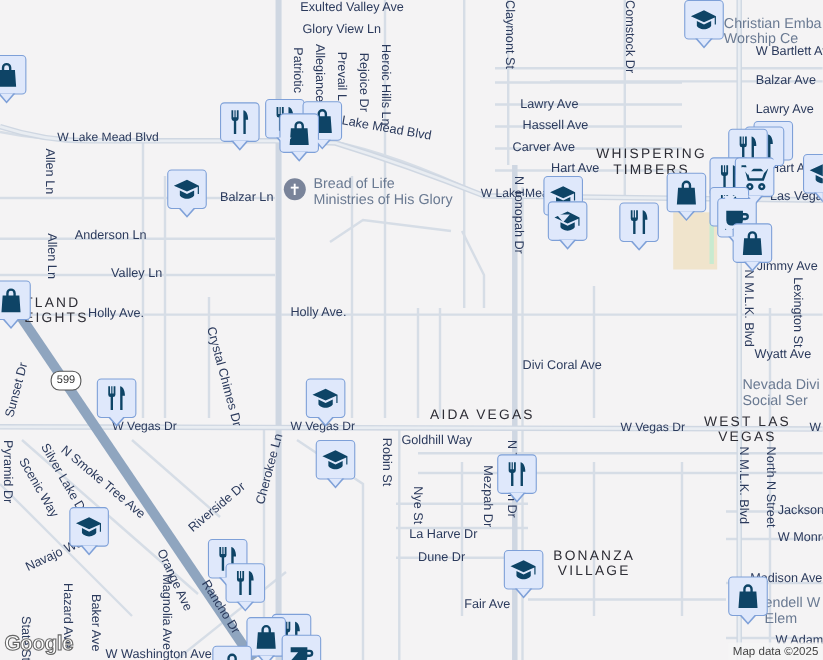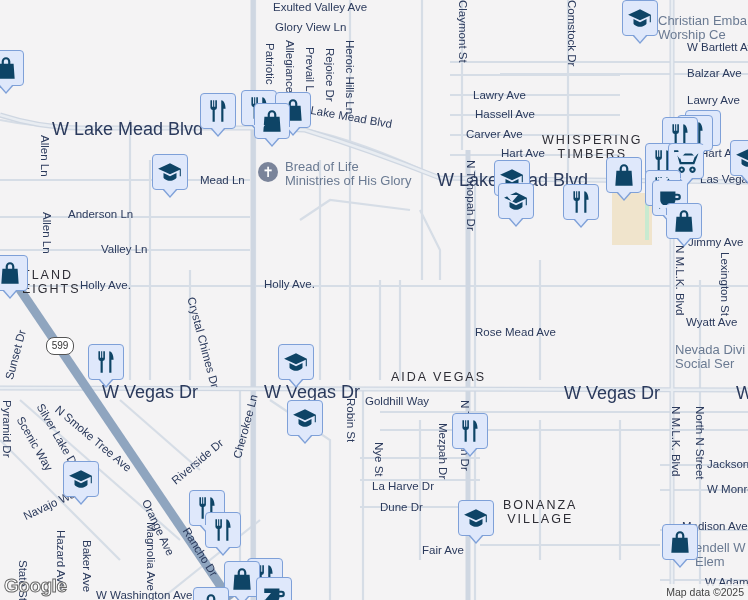--- a/index.html
+++ b/index.html
@@ -1,21 +1,21 @@
 <!DOCTYPE html>
 <html><head>
 <meta charset="utf-8">
 <style>
   html, body { margin:0; padding:0; }
   body { width:748px; height:600px; overflow:hidden; background:#f4f3f4; font-family:"Liberation Sans", sans-serif; }
   .map { position:relative; width:748px; height:600px; overflow:hidden; background:#f4f3f4; }
   svg.roads { position:absolute; left:0; top:0; }
   .lbl { position:absolute; color:#2b3a5c; font-size:11.5px; white-space:nowrap; font-family:"Liberation Sans", sans-serif; line-height:1; }
   .lbl.v { transform-origin:0 0; transform:rotate(90deg); }
-  .lbl.big { font-size:18px; }
+  .lbl.big { font-size:11px; }
   .hood { position:absolute; color:#2d2d35; font-size:12.5px; letter-spacing:2px; text-align:center; line-height:1.15; white-space:nowrap; font-family:"Liberation Sans", sans-serif; }
   .poi { position:absolute; color:#6a7a92; font-size:13px; line-height:1.1; white-space:nowrap; font-family:"Liberation Sans", sans-serif; }
   .pin { position:absolute; width:36px; height:36px; background:#dfe8fb; border:1.5px solid #7ea0d8; border-radius:4px; box-sizing:border-box; display:flex; align-items:center; justify-content:center; }
   .pin::after { content:""; position:absolute; left:50%; bottom:-9px; margin-left:-8px; width:0; height:0; border-left:8px solid transparent; border-right:8px solid transparent; border-top:9px solid #7ea0d8; }
   .pin::before { content:""; position:absolute; left:50%; bottom:-7px; margin-left:-6px; width:0; height:0; border-left:6px solid transparent; border-right:6px solid transparent; border-top:7px solid #dfe8fb; z-index:1; }
   .pin svg { width:26px; height:26px; }
   .shield { position:absolute; width:26px; height:16px; border:1.5px solid #555; border-radius:8px; background:#fff; font-size:10px; color:#333; text-align:center; line-height:16px; }
   .google { position:absolute; left:4px; top:575px; font-size:19px; font-weight:bold; color:#fff; -webkit-text-stroke:1px #666; letter-spacing:-0.5px; font-family:"Liberation Sans", sans-serif; }
   .attrib { position:absolute; right:0; bottom:0; background:rgba(245,245,245,0.85); font-size:10.5px; color:#444; padding:2px 4px; font-family:"Liberation Sans", sans-serif; }
   .cross { position:absolute; width:20px; height:20px; border-radius:50%; background:#7a849a; color:#fff; font-size:14px; text-align:center; line-height:20px; }
@@ -102,21 +102,21 @@
   <span class="lbl v" style="left:275px;top:43px">Patriotic</span>
   <span class="lbl v" style="left:295px;top:40px">Allegiance</span>
   <span class="lbl v" style="left:315px;top:47px">Prevail L</span>
   <span class="lbl v" style="left:335px;top:48px">Rejoice Dr</span>
   <span class="lbl v" style="left:355px;top:40px">Heroic Hills Ln</span>
   <span class="lbl" style="left:310px;top:112px;transform:rotate(10deg)">Lake Mead Blvd</span>
   <span class="lbl big" style="left:52px;top:120px">W Lake Mead Blvd</span>
   <span class="lbl big" style="left:437px;top:171px">W Lake Mead Blvd</span>
   <span class="lbl v" style="left:50px;top:135px">Allen Ln</span>
   <span class="lbl v" style="left:52px;top:212px">Allen Ln</span>
-  <span class="lbl" style="left:200px;top:175px">Mead Ln</span>
+  <span class="lbl" style="left:200px;top:175px">Balzar Ln</span>
   <span class="lbl" style="left:68px;top:209px">Anderson Ln</span>
   <span class="lbl" style="left:101px;top:244px">Valley Ln</span>
   <span class="lbl" style="left:80px;top:280px">Holly Ave.</span>
   <span class="lbl" style="left:264px;top:279px">Holly Ave.</span>
   <span class="lbl v" style="left:196px;top:296px;transform:rotate(75deg)">Crystal Chimes Dr</span>
   <span class="lbl" style="left:4px;top:378px;transform:rotate(-75deg);transform-origin:0 0">Sunset Dr</span>
   <span class="lbl v" style="left:12px;top:400px">Pyramid Dr</span>
   <span class="lbl big" style="left:102px;top:383px">W Vegas Dr</span>
   <span class="lbl big" style="left:264px;top:383px">W Vegas Dr</span>
   <span class="lbl big" style="left:564px;top:384px">W Vegas Dr</span>
@@ -150,34 +150,36 @@
   <span class="lbl" style="left:501px;top:148px">Hart Ave</span>
   <span class="lbl" style="left:687px;top:42px">W Bartlett Ave</span>
   <span class="lbl" style="left:687px;top:68px">Balzar Ave</span>
   <span class="lbl" style="left:687px;top:95px">Lawry Ave</span>
   <span class="lbl" style="left:700px;top:148px">Hart Ave</span>
   <span class="lbl" style="left:700px;top:174px">Las Vegas Blvd</span>
   <span class="lbl" style="left:688px;top:237px">Jimmy Ave</span>
   <span class="lbl v" style="left:685px;top:245px">N M.L.K. Blvd</span>
   <span class="lbl v" style="left:730px;top:252px">Lexington St</span>
   <span class="lbl" style="left:686px;top:317px">Wyatt Ave</span>
-  <span class="lbl" style="left:475px;top:327px">Rose Mead Ave</span>
+  <span class="lbl" style="left:475px;top:327px">Divi Coral Ave</span>
   <span class="lbl v" style="left:681px;top:406px">N M.L.K. Blvd</span>
   <span class="lbl v" style="left:705px;top:406px">North N Street</span>
   <span class="lbl" style="left:707px;top:459px">Jackson Ave</span>
   <span class="lbl" style="left:707px;top:484px">W Monroe Ave</span>
   <span class="lbl" style="left:682px;top:521px">Madison Ave</span>
   <span class="lbl" style="left:705px;top:577px">W Adams Ave</span>
   <span class="lbl big" style="left:736px;top:384px">W</span>
 
   <div class="shield" style="left:46px;top:337px">599</div>
 
   <div class="hood" style="left:542px;top:133px"><span style="white-space:pre">WHISPERING
 TIMBERS</span></div>
   <div class="hood" style="left:391px;top:370px">AIDA VEGAS</div>
+  <div class="hood" style="left:640px;top:376px"><span style="white-space:pre">WEST LAS
+VEGAS</span></div>
   <div class="hood" style="left:503px;top:498px"><span style="white-space:pre">BONANZA
 VILLAGE</span></div>
   <div class="hood" style="left:22px;top:268px;text-align:left"><span style="white-space:pre">TLAND
 EIGHTS</span></div>
 
   <div class="cross" style="left:258px;top:162px">✝</div>
   <div class="poi" style="left:285px;top:160px"><span style="white-space:pre">Bread of Life
 Ministries of His Glory</span></div>
   <div class="poi" style="left:658px;top:14px"><span style="white-space:pre">Christian Emba
 Worship Ce</span></div>

